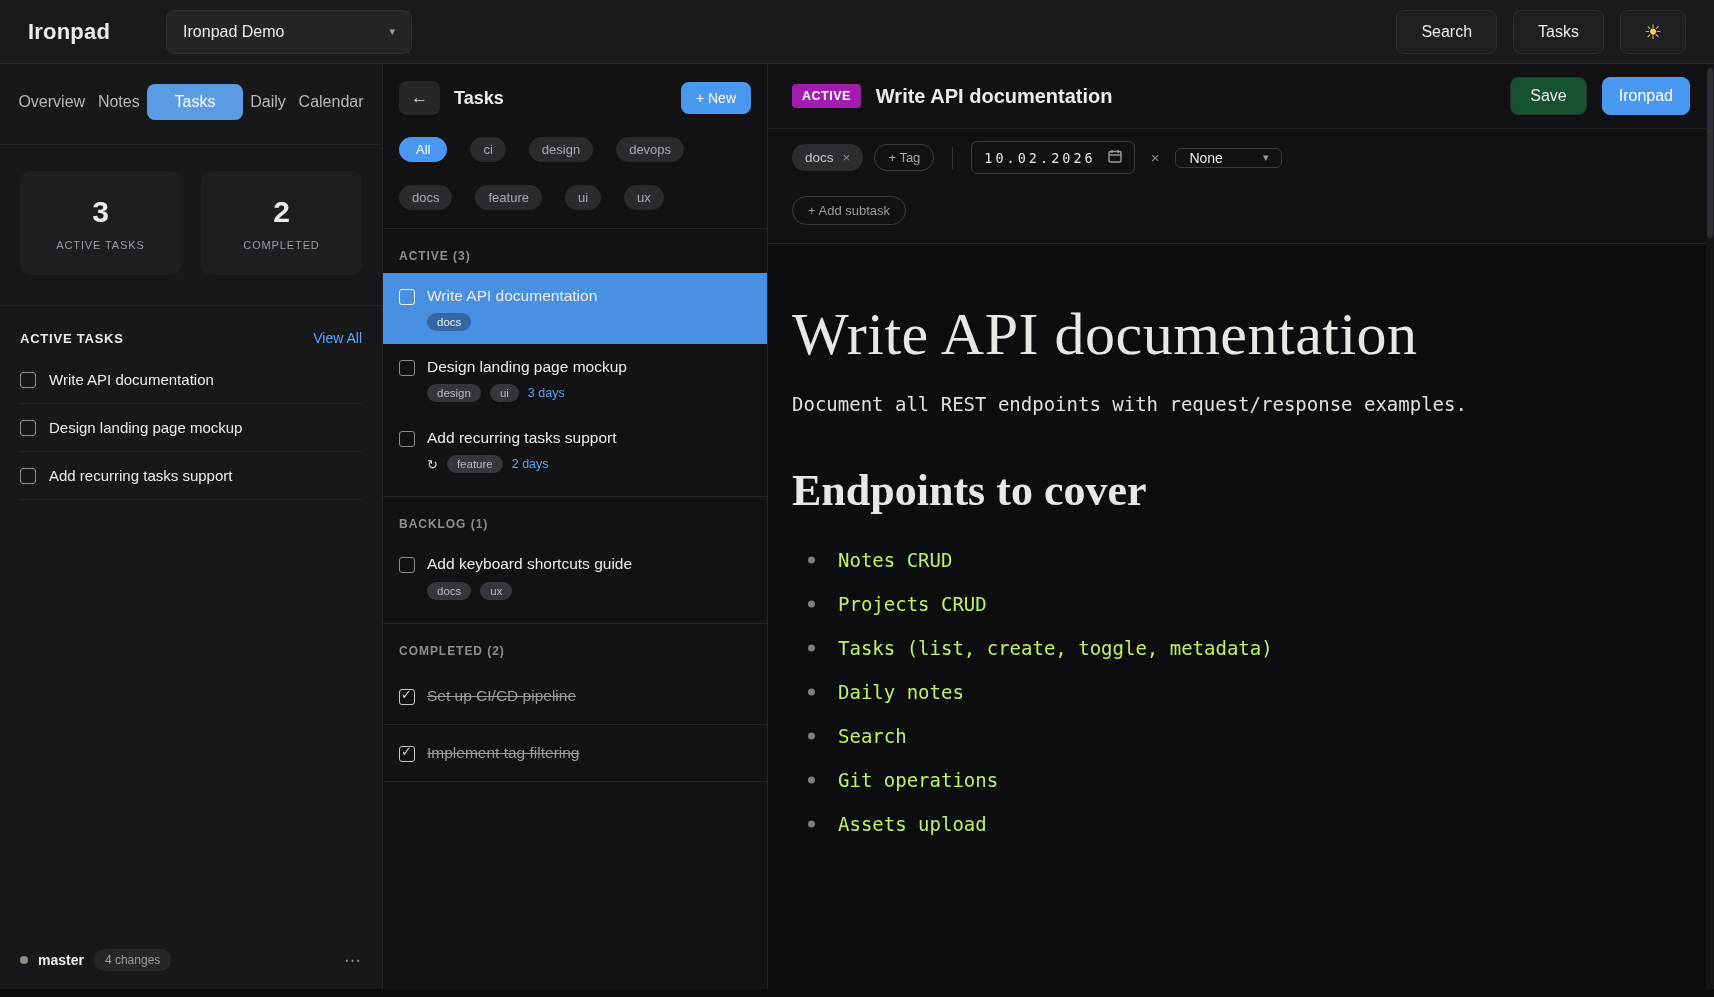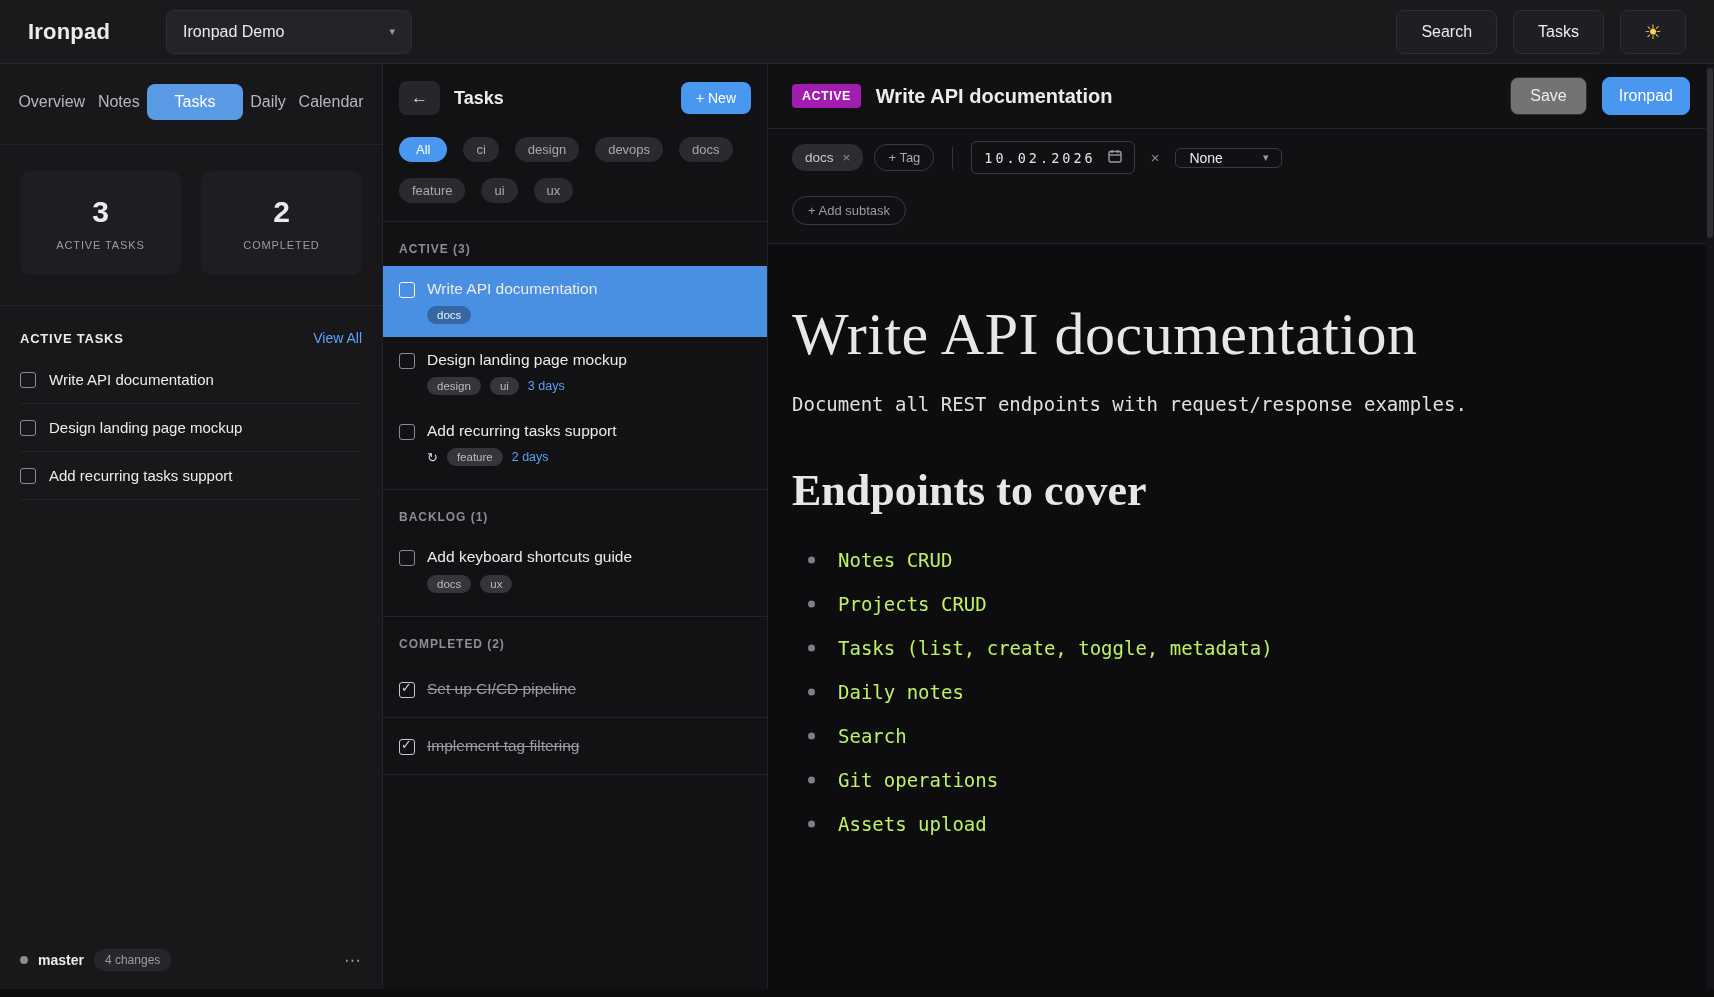--- a/index.html
+++ b/index.html
@@ -52,21 +52,21 @@
   .changes { background:#26262b; color:#9a9aa0; font-size:12px; padding:4px 11px; border-radius:11px; }
   .kebab { color:#9a9aa0; font-size:17px; letter-spacing:1px; cursor:pointer; }
 
   
   .mhead { display:flex; align-items:center; gap:14px; padding:17px 16px 14px; }
   .backbtn { width:41px; height:34px; background:#26262b; border-radius:8px; display:flex;
              align-items:center; justify-content:center; font-size:17px; color:#d8d8dc; cursor:pointer; }
   .mtitle { font-size:18px; font-weight:700; flex:1; }
   .newbtn { background:#4a97f0; color:#fff; font-size:14px; font-weight:500;
             padding:8px 15px; border-radius:8px; cursor:pointer; }
-  .filters { display:flex; flex-wrap:wrap; gap:16px; padding:8px 16px 18px; border-bottom:1px solid #232328; }
+  .filters { display:flex; flex-wrap:wrap; gap:23px; padding:8px 16px 18px; border-bottom:1px solid #232328; }
   .fchip { background:#2a2a2f; color:#a8a8b0; font-size:13px; padding:5px 13px; border-radius:14px; cursor:pointer; }
   .fchip.active { background:#4a97f0; color:#fff; padding:5px 17px; }
   .msection-h { font-size:12px; font-weight:700; letter-spacing:.08em; color:#8d8d95; padding:20px 16px 10px; }
   .msection-h.bordered { border-top:1px solid #232328; margin-top:10px; padding-top:20px; }
   .titem { display:flex; gap:12px; padding:13px 16px; align-items:flex-start; cursor:pointer; }
   .titem .cb { margin-top:3px; }
   .titem.selected { background:#4a90e2; }
   .titem.selected .cb { border-color:#f0f4fa; }
   .ttitle { font-size:15.5px; line-height:1.3; }
   .trow { display:flex; gap:9px; align-items:center; margin-top:7px; }
@@ -76,21 +76,21 @@
   .recur { color:#d8d8dc; font-size:13px; }
   .titem.done { border-bottom:1px solid #232328; padding:18px 16px; }
   .titem.done .ttitle { text-decoration:line-through; color:#9a9aa2; }
 
   
   .dhead { display:flex; align-items:center; gap:15px; padding:13px 24px; background:#111114;
            border-bottom:1px solid #232328; }
   .badge { background:#a21caf; color:#fff; font-weight:700; font-size:12.5px; letter-spacing:.04em;
            padding:5px 10px; border-radius:4px; }
   .dtitle { font-size:20px; font-weight:700; flex:1; }
-  .savebtn { background:#737373; border:1px solid #2f2f34; color:#ececee; font-size:16px;
+  .savebtn { background:#14532d; border:1px solid #2f2f34; color:#ececee; font-size:16px;
              padding:9px 19px; border-radius:8px; cursor:pointer; }
   .completebtn { background:#4a97f0; border:1px solid #4a97f0; color:#fff; font-size:16px;
              padding:9px 16px; border-radius:8px; cursor:pointer; }
   .dmeta { display:flex; align-items:center; gap:11px; padding:12px 24px; background:#111114; }
   .dchip { background:#2c2c31; color:#c6c6cc; font-size:13.5px; padding:6px 13px; border-radius:13px;
            display:flex; gap:9px; align-items:center; cursor:pointer; }
   .dchip .x { color:#8d8d95; cursor:pointer; }
   .addtag { background:transparent; border:1px solid #3a3a40; color:#a8a8b0; font-size:13px;
             padding:5px 13px; border-radius:13px; cursor:pointer; }
   .vsep { width:1px; height:22px; background:#33333a; margin:0 7px; }

